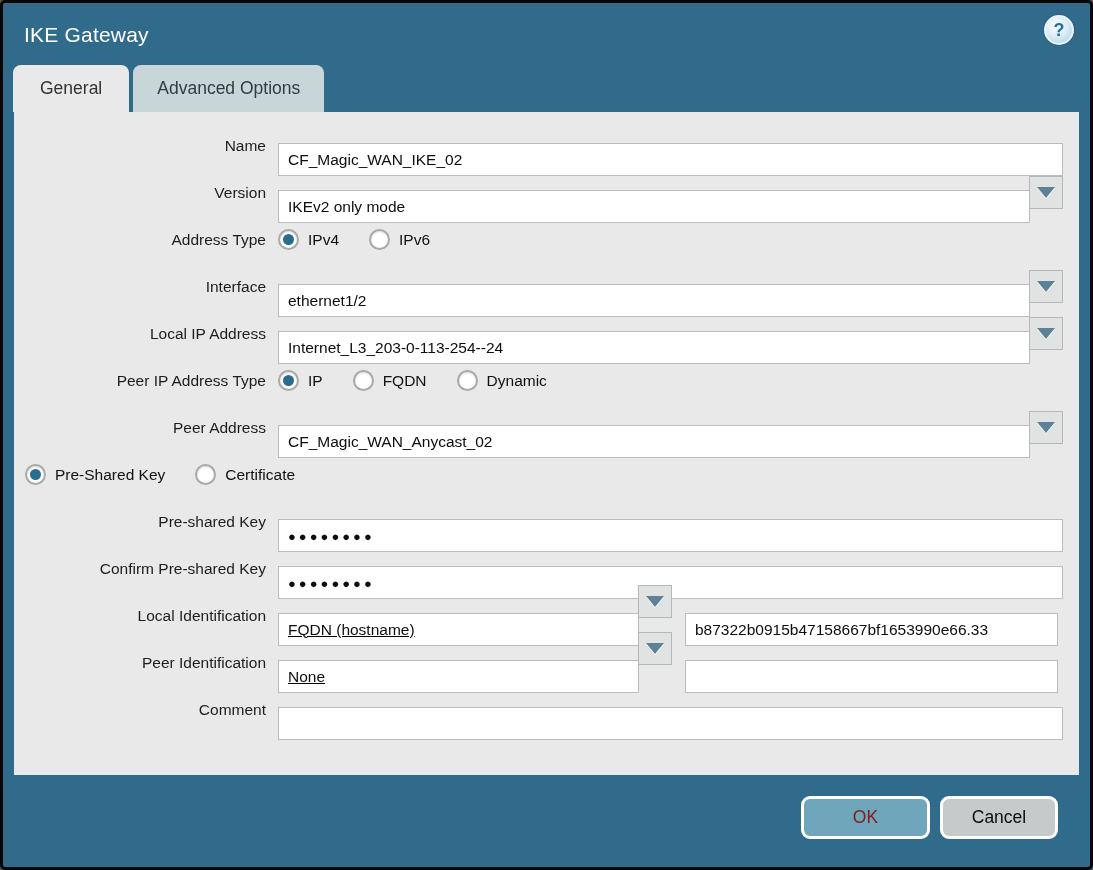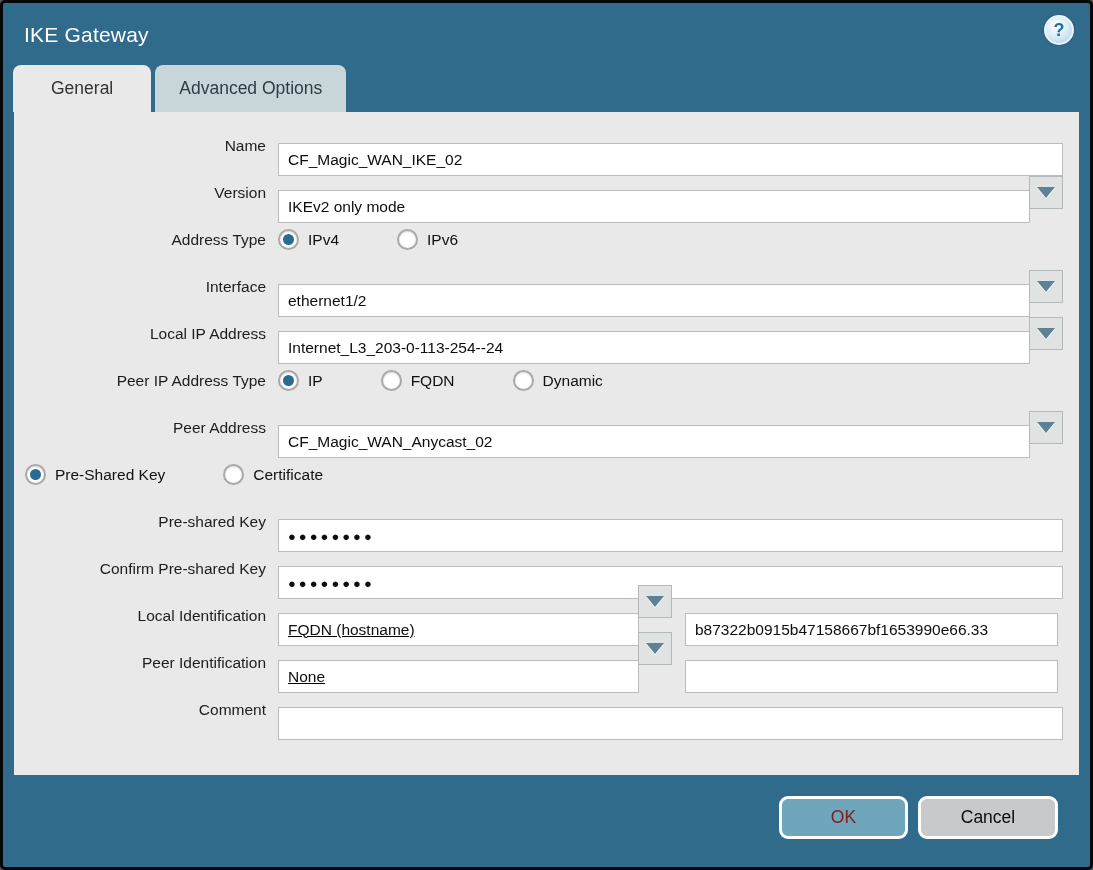--- a/index.html
+++ b/index.html
@@ -40,21 +40,21 @@
 
   
   .tabs { display: flex; gap: 4px; padding-left: 10px; height: 47px; }
   .tab {
     display: flex; align-items: center; justify-content: center;
     border-radius: 8px 8px 0 0;
     font-size: 17.5px;
     padding: 0 24px;
     cursor: pointer;
   }
-  .tab.active { background: #e9e9e9; color: #333333; padding: 0 38px; }
+  .tab.active { background: #e9e9e9; color: #333333; padding: 0 27px; }
   .tab.inactive { background: #c8d6d9; color: #2e3d45; }
 
   
   .panel {
     margin: 0 11px;
     height: 663px;
     background: #e9e9e9;
     padding: 17px 16px 0 11px;
   }
   .row { display: flex; align-items: center; height: 33px; margin-bottom: 14px; }
@@ -88,21 +88,21 @@
   }
   .dd-arrow {
     width: 0; height: 0;
     border-left: 9px solid transparent;
     border-right: 9px solid transparent;
     border-top: 11px solid #5d8196;
     filter: drop-shadow(0 1px 0 #ffffff);
   }
 
   
-  .radiogroup { display: flex; align-items: flex-start; gap: 58px; }
+  .radiogroup { display: flex; align-items: flex-start; gap: 30px; }
   .radio-opt { display: flex; align-items: center; gap: 9px; cursor: pointer; }
   .radio-circle {
     width: 21px; height: 21px; border-radius: 50%;
     background: #ffffff;
     border: 2px solid #a9a9a9;
     box-shadow: inset 0 1px 2px rgba(0,0,0,0.15);
     display: flex; align-items: center; justify-content: center;
   }
   .radio-circle.checked::after {
     content: "";
@@ -126,21 +126,21 @@
   .btn {
     height: 43px;
     border-radius: 9px;
     border: 3px solid #ffffff;
     font-size: 17.5px; color: #7f1d1d;
     font-family: "Liberation Sans", sans-serif;
     display: flex; align-items: center; justify-content: center;
     cursor: pointer;
   }
   .btn-ok { width: 129px; background: #70a6bc; }
-  .btn-cancel { width: 140px; background: #c7cacb; color: #0c0c0c; }
+  .btn-cancel { width: 118px; background: #c7cacb; color: #0c0c0c; }
 </style>
 </head>
 <body>
 
 <div class="dialog">
 
   <div class="titlebar">
     <span class="title">IKE Gateway</span>
     <span class="help-icon">?</span>
   </div>

